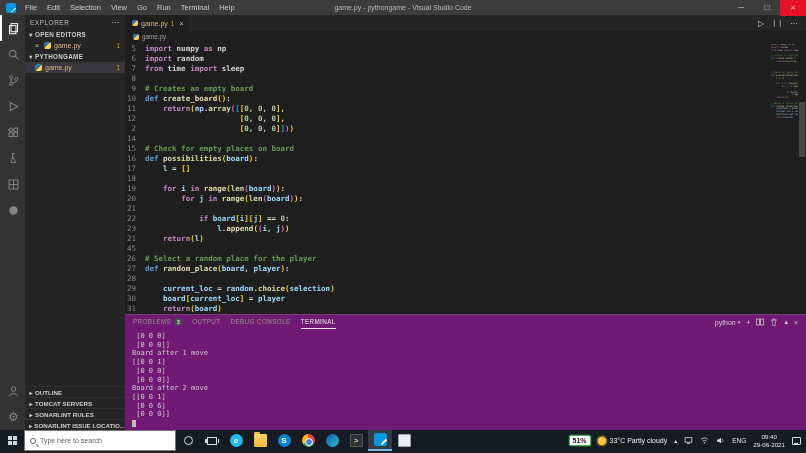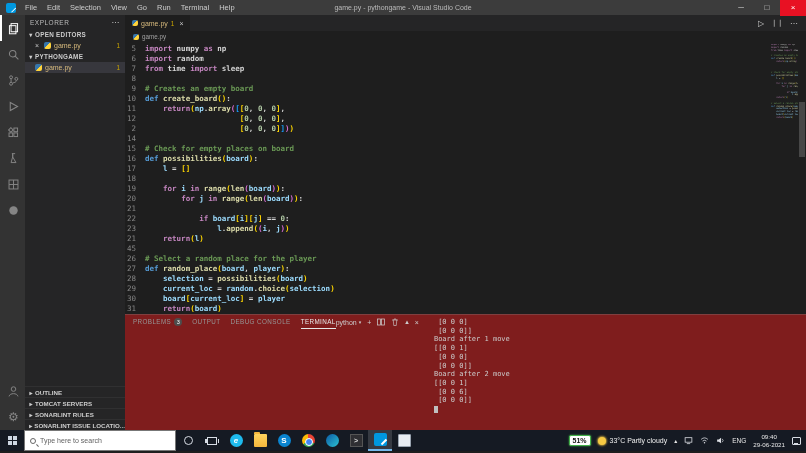--- a/index.html
+++ b/index.html
@@ -62,21 +62,21 @@
   .c-k{color:#c586c0} .c-d{color:#569cd6} .c-f{color:#dcdcaa} .c-v{color:#9cdcfe}
   .c-n{color:#b5cea8} .c-c{color:#6a9955} .c-p{color:#d4d4d4} .c-g{color:#ffd700}
   .c-m{color:#da70d6} .c-b{color:#179fff}
 
   .minimap { position:absolute; top:2px; right:8px; width:27px; height:100%; overflow:hidden; font-family:"DejaVu Sans Mono", monospace; font-size:2.2px; line-height:2.8px; opacity:0.85; }
   .mm-line { white-space:pre; height:2.8px; }
   .scrollbar { position:absolute; top:0; right:0; width:8px; height:100%; }
   .scroll-thumb { position:absolute; top:60px; left:1px; width:6px; height:55px; background:rgba(121,121,121,0.45); }
 
   
-  .panel { height:116px; flex-shrink:0; border-top:1px solid rgba(128,128,128,0.35); display:flex; flex-direction:row; background:#7f1d1d; }
+  .panel { height:116px; flex-shrink:0; border-top:1px solid rgba(128,128,128,0.35); display:flex; flex-direction:column; background:#701a75; }
   .panel-header { height:14px; display:flex; align-items:center; padding:0 8px; flex-shrink:0; }
   .panel-tabs { display:flex; gap:10px; align-items:center; height:100%; }
   .panel-tab { display:flex; align-items:center; gap:3px; font-size:6.3px; letter-spacing:0.4px; color:#969696; height:100%; border-bottom:1px solid transparent; }
   .panel-tab.active { color:#e7e7e7; border-bottom:1px solid #e7e7e7; }
   .ptab-badge { background:#4d4d4d; color:#fff; border-radius:50%; width:8px; height:8px; display:flex; align-items:center; justify-content:center; font-size:5.5px; letter-spacing:0; }
   .panel-actions { margin-left:auto; display:flex; align-items:center; gap:6px; color:#cccccc; font-size:7px; }
   .pa-shell { display:flex; align-items:center; gap:2px; }
   .pa-chev { font-size:5px; }
   .pa-btn { display:flex; align-items:center; }
   .terminal { flex:1; padding:3px 0 0 7px; font-family:"DejaVu Sans Mono", monospace; font-size:7px; line-height:8.7px; color:#cccccc; overflow:hidden; }
@@ -296,21 +296,21 @@
             <div class="code-line"><span class="ln">18</span><span class="lc"></span></div>
             <div class="code-line"><span class="ln">19</span><span class="lc"><span class="c-p">    </span><span class="c-k">for</span><span class="c-p"> </span><span class="c-v">i</span><span class="c-p"> </span><span class="c-k">in</span><span class="c-p"> </span><span class="c-f">range</span><span class="c-g">(</span><span class="c-f">len</span><span class="c-m">(</span><span class="c-v">board</span><span class="c-m">)</span><span class="c-g">)</span><span class="c-p">:</span></span></div>
             <div class="code-line"><span class="ln">20</span><span class="lc"><span class="c-p">        </span><span class="c-k">for</span><span class="c-p"> </span><span class="c-v">j</span><span class="c-p"> </span><span class="c-k">in</span><span class="c-p"> </span><span class="c-f">range</span><span class="c-g">(</span><span class="c-f">len</span><span class="c-m">(</span><span class="c-v">board</span><span class="c-m">)</span><span class="c-g">)</span><span class="c-p">:</span></span></div>
             <div class="code-line"><span class="ln">21</span><span class="lc"></span></div>
             <div class="code-line"><span class="ln">22</span><span class="lc"><span class="c-p">            </span><span class="c-k">if</span><span class="c-p"> </span><span class="c-v">board</span><span class="c-g">[</span><span class="c-v">i</span><span class="c-g">][</span><span class="c-v">j</span><span class="c-g">]</span><span class="c-p"> == </span><span class="c-n">0</span><span class="c-p">:</span></span></div>
             <div class="code-line"><span class="ln">23</span><span class="lc"><span class="c-p">                </span><span class="c-v">l</span><span class="c-p">.</span><span class="c-f">append</span><span class="c-g">(</span><span class="c-m">(</span><span class="c-v">i</span><span class="c-p">, </span><span class="c-v">j</span><span class="c-m">)</span><span class="c-g">)</span></span></div>
             <div class="code-line"><span class="ln">21</span><span class="lc"><span class="c-p">    </span><span class="c-k">return</span><span class="c-g">(</span><span class="c-v">l</span><span class="c-g">)</span></span></div>
             <div class="code-line"><span class="ln">45</span><span class="lc"></span></div>
             <div class="code-line"><span class="ln">26</span><span class="lc"><span class="c-c"># Select a random place for the player</span></span></div>
             <div class="code-line"><span class="ln">27</span><span class="lc"><span class="c-d">def </span><span class="c-f">random_place</span><span class="c-g">(</span><span class="c-v">board</span><span class="c-p">, </span><span class="c-v">player</span><span class="c-g">)</span><span class="c-p">:</span></span></div>
-            <div class="code-line"><span class="ln">28</span><span class="lc"><span class="c-p">    </span><span class="c-v">selection</span><span class="c-p"> = </span><span class="c-f">possibilities</span><span class="c-g">(</span><span class="c-v">board</span><span class="c-g">)</span></span></div>
+            <div class="code-line"><span class="ln">28</span></div>
             <div class="code-line"><span class="ln">29</span><span class="lc"><span class="c-p">    </span><span class="c-v">current_loc</span><span class="c-p"> = </span><span class="c-v">random</span><span class="c-p">.</span><span class="c-f">choice</span><span class="c-g">(</span><span class="c-v">selection</span><span class="c-g">)</span></span></div>
             <div class="code-line"><span class="ln">30</span><span class="lc"><span class="c-p">    </span><span class="c-v">board</span><span class="c-g">[</span><span class="c-v">current_loc</span><span class="c-g">]</span><span class="c-p"> = </span><span class="c-v">player</span></span></div>
             <div class="code-line"><span class="ln">31</span><span class="lc"><span class="c-p">    </span><span class="c-k">return</span><span class="c-g">(</span><span class="c-v">board</span><span class="c-g">)</span></span></div>
           </div>
         <div class="minimap" id="minimap">
             <div class="mm-line"><span class="c-k">import</span><span class="c-p"> numpy </span><span class="c-k">as</span><span class="c-p"> np</span></div>
             <div class="mm-line"><span class="c-k">import</span><span class="c-p"> random</span></div>
             <div class="mm-line"><span class="c-k">from</span><span class="c-p"> time </span><span class="c-k">import</span><span class="c-p"> sleep</span></div>
             <div class="mm-line"></div>
             <div class="mm-line"><span class="c-c"># Creates an empty board</span></div>

